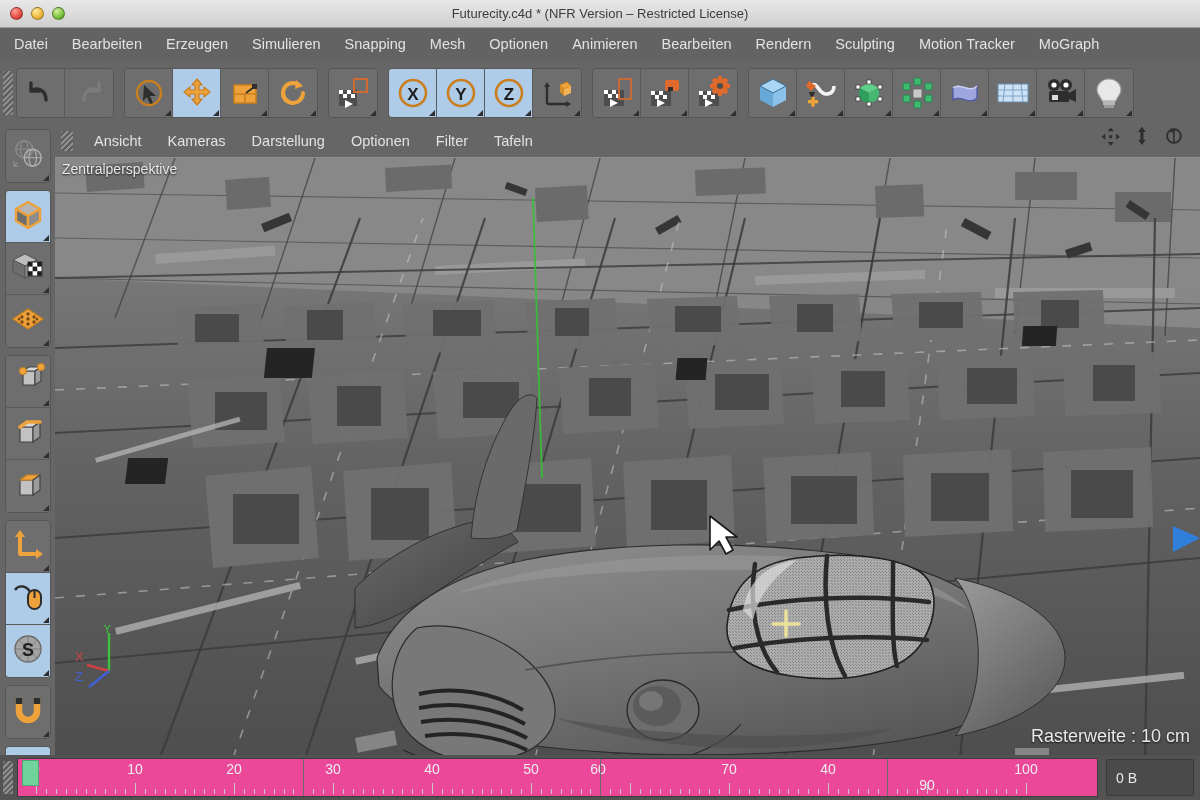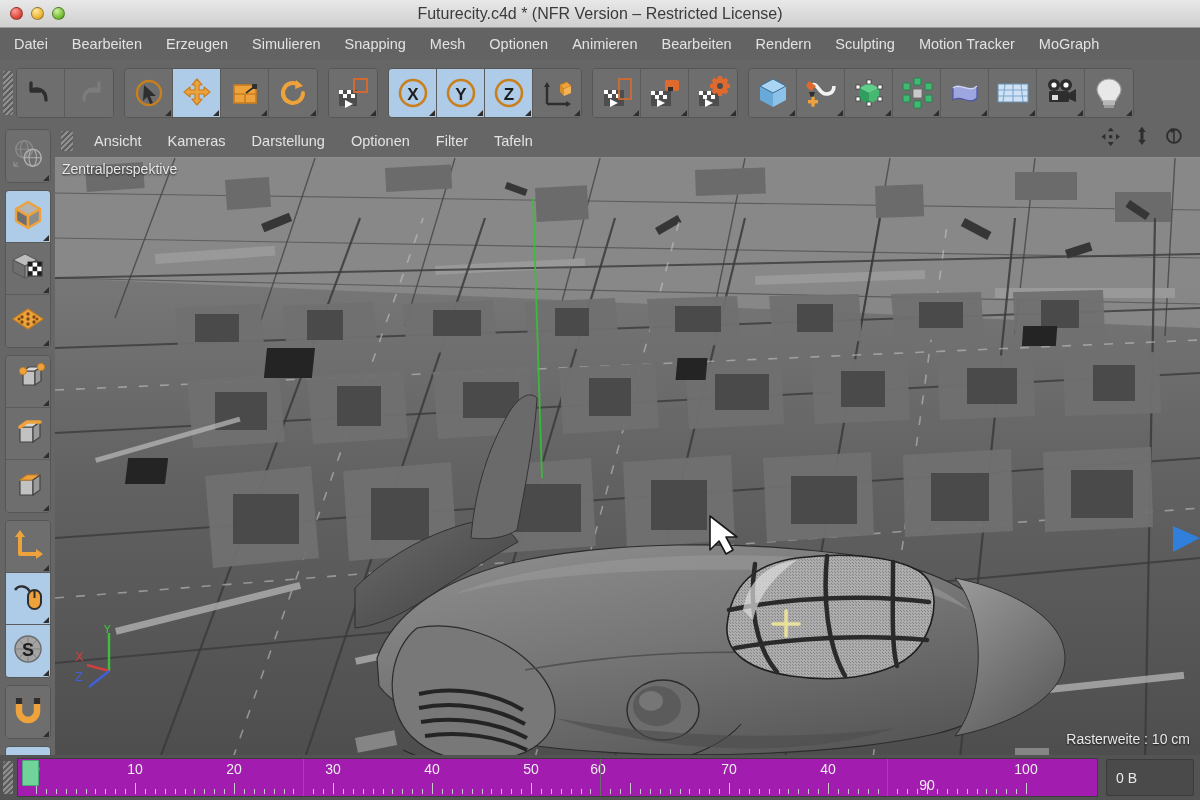--- a/index.html
+++ b/index.html
@@ -17,21 +17,21 @@
     background:linear-gradient(#e8e8e8,#cfcfcf);
     border-bottom:1px solid #9a9a9a;
   }
   .lights{ position:absolute; left:10px; top:7px; display:flex; gap:8px; }
   .light{ width:13px; height:13px; border-radius:50%; border:1px solid rgba(0,0,0,.35); }
   .light.red{ background:radial-gradient(circle at 35% 28%, #ff9d94, #e04b40 60%, #b8302a); }
   .light.yellow{ background:radial-gradient(circle at 35% 28%, #ffe9a0, #eeb83a 60%, #c08f18); }
   .light.green{ background:radial-gradient(circle at 35% 28%, #d0f0a0, #79c03c 60%, #4c9118); }
   .wintitle{
     position:absolute; left:0; top:0; width:1200px; height:28px;
-    line-height:28px; text-align:center; font-size:16px; color:#3b3b3b;
+    line-height:28px; text-align:center; font-size:13px; color:#3b3b3b;
   }
 
   
   .menubar{
     position:absolute; left:0; top:28px; width:1200px; height:32px;
     background:#636363; display:flex; align-items:center; overflow:hidden;
   }
   .menuitem{
     font-size:14.5px; color:#e2e2e2; padding:0 12px; white-space:nowrap;
     line-height:32px; cursor:default;
@@ -99,36 +99,36 @@
 
   .viewport{
     position:absolute; left:0; top:32px; width:1145px; height:598px;
     background:#5e5e5e; overflow:hidden; border-top:1px solid #8d8d8d;
   }
   .vplabel{
     position:absolute; left:7px; top:3px; font-size:14px; color:#e9e9e9;
     text-shadow:0 1px 2px rgba(0,0,0,.8); z-index:8;
   }
   .vpgrid{
-    position:absolute; right:10px; bottom:8px; font-size:14px; color:#e9e9e9;
+    position:absolute; right:10px; bottom:8px; font-size:18px; color:#e9e9e9;
     text-shadow:0 1px 2px rgba(0,0,0,.8); z-index:8;
   }
   .axisgizmo{ position:absolute; left:18px; bottom:60px; z-index:8; }
 
   
   .timeline{
     position:absolute; left:0; top:755px; width:1200px; height:45px;
     background:#535353; display:flex; align-items:stretch; overflow:hidden;
   }
   .tlgrip{
     width:10px; margin:6px 4px 6px 3px;
     background:repeating-linear-gradient(135deg,#8e8e8e 0 2px,#5d5d5d 2px 4px);
     border-radius:2px; flex:none;
   }
-  .tlruler{ position:relative; flex:1; background:#a21caf; border:1px solid #3d3d3d; margin:3px 0; }
+  .tlruler{ position:relative; flex:1; background:#ec4899; border:1px solid #3d3d3d; margin:3px 0; }
   .tlmark{ position:absolute; top:2px; font-size:14px; color:#ededed; transform:translateX(-50%); }
   .tltick{ position:absolute; bottom:2px; width:1px; background:#c9c9c9; }
   .tlsep{ position:absolute; top:0; bottom:0; width:1px; background:#6b6b6b; }
   .playhead{
     position:absolute; top:1px; width:17px; height:26px; background:#6fd39a;
     border:1px solid #4aa874; border-radius:1px;
   }
   .tlfield{
     width:88px; margin:4px 6px 4px 8px; background:#4a4a4a; border:1px solid #3a3a3a;
     border-radius:2px; display:flex; align-items:center; padding-left:9px;

